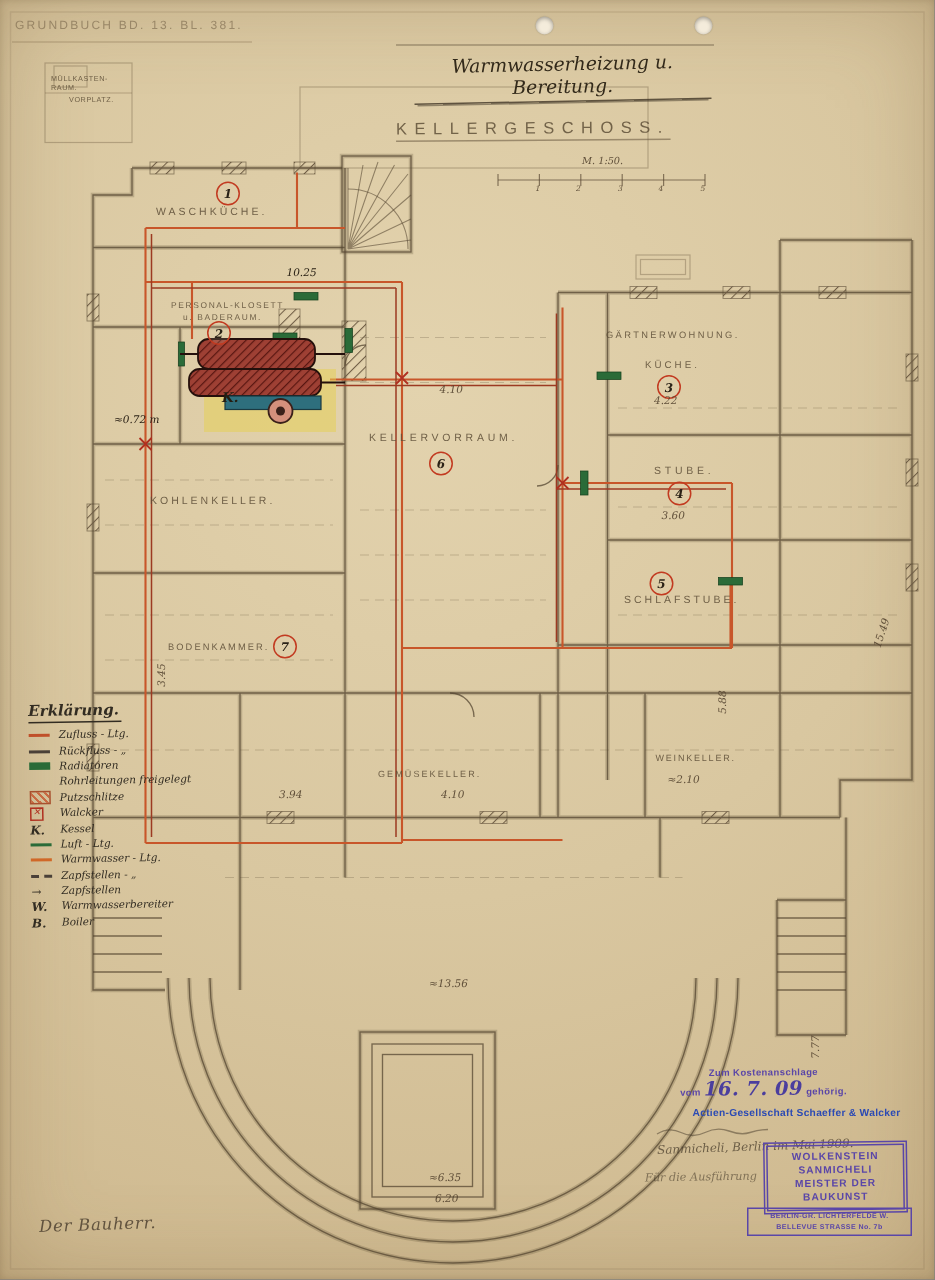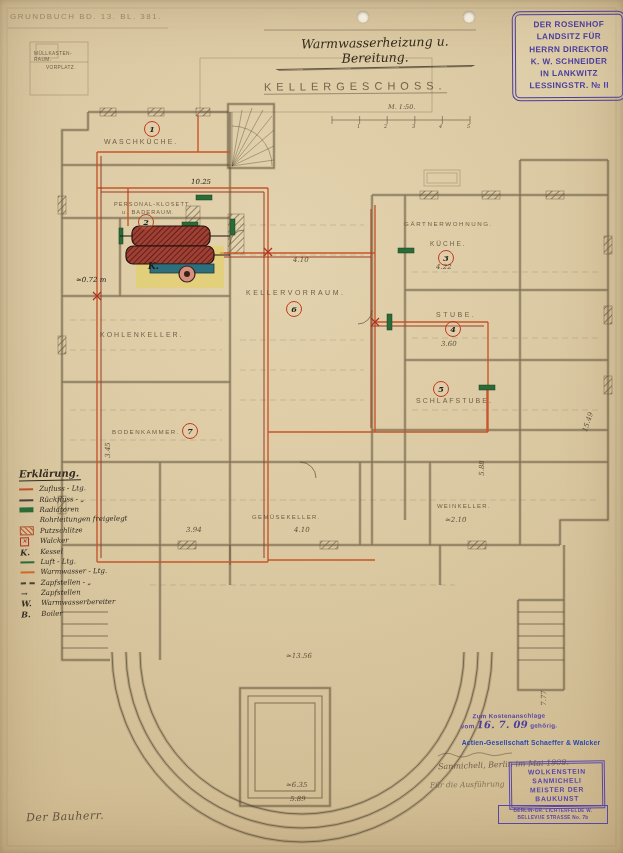--- a/index.html
+++ b/index.html
@@ -50,21 +50,21 @@
   .sw-hatch{width:12px;height:7px;border:1px solid #a8502e;
     background:repeating-linear-gradient(45deg,#c96a42 0 1.5px,transparent 1.5px 3.5px);}
   .sw-valve{width:7px;height:7px;border:1px solid #b03020;color:#b03020;font-size:6px;
     line-height:6px;text-align:center;}
   .sw-letter{font-family:"DejaVu Serif",serif;font-style:italic;font-weight:bold;font-size:8px;color:#322c22;}
   .sw-arrow{font-size:8px;color:#322c22;}
   
   #cost-stamp{left:452px;top:712px;width:114px;text-align:center;color:#5a46a8;font-size:6.3px;
     font-weight:bold;letter-spacing:.3px;transform:rotate(-.5deg);}
   #cost-stamp .date{font-family:"DejaVu Serif",serif;font-style:italic;font-weight:bold;
-    font-size:10px;color:#4b3e9e;}
+    font-size:13px;color:#4b3e9e;}
   #company-stamp{left:455px;top:739px;width:152px;text-align:center;color:#2b4ab4;
     font-weight:bold;font-size:6.8px;letter-spacing:.2px;}
   #architect-stamp{left:511px;top:763px;width:88px;border:1.5px solid #5a46a8;
     outline:1px solid #5a46a8;outline-offset:1.5px;padding:3px 1px;text-align:center;
     color:#5a46a8;font-weight:bold;font-size:6.8px;line-height:9px;letter-spacing:.7px;
     transform:rotate(-.8deg);}
   #address-stamp{left:498px;top:805px;width:106px;border:1px solid #5a46a8;padding:2px 1px;
     text-align:center;color:#5a46a8;font-weight:bold;font-size:4.7px;line-height:6.5px;
     letter-spacing:.3px;}
   .pencil-note{color:rgba(74,61,44,.75);}
@@ -224,28 +224,20 @@
 
   <div class="abs" id="plan-name">KELLERGESCHOSS.</div>
 
   <div class="abs dim" style="left:388px;top:103px;font-size:6.5px">M. 1:50.</div>
   <span class="abs dim" style="left:357px;top:123px;font-size:5px">1</span>
   <span class="abs dim" style="left:384px;top:123px;font-size:5px">2</span>
   <span class="abs dim" style="left:412px;top:123px;font-size:5px">3</span>
   <span class="abs dim" style="left:439px;top:123px;font-size:5px">4</span>
   <span class="abs dim" style="left:467px;top:123px;font-size:5px">5</span>
 
-  <div class="abs" id="owner-stamp">
-    <div>DER ROSENHOF</div>
-    <div>LANDSITZ FÜR</div>
-    <div>HERRN DIREKTOR</div>
-    <div>K. W. SCHNEIDER</div>
-    <div>IN LANKWITZ</div>
-    <div>LESSINGSTR. № II</div>
-  </div>
 
   <div class="abs pencil-caps" style="left:104px;top:138px">WASCHKÜCHE.</div>
   <div class="abs circle-num" style="left:144px;top:121px">1</div>
 
   <div class="abs pencil-caps" style="left:114px;top:201px;font-size:5.6px;letter-spacing:1.1px">PERSONAL-KLOSETT</div>
   <div class="abs pencil-caps" style="left:122px;top:209px;font-size:5.6px;letter-spacing:1.1px">u. BADERAUM.</div>
   <div class="abs circle-num" style="left:138px;top:214px">2</div>
 
   <div class="abs pencil-caps" style="left:404px;top:220px;font-size:6.2px;letter-spacing:1.6px">GÄRTNERWOHNUNG.</div>
   <div class="abs pencil-caps" style="left:430px;top:240px;font-size:6.5px">KÜCHE.</div>
@@ -275,21 +267,21 @@
   <span class="abs dim" style="left:436px;top:263px">4.22</span>
   <span class="abs dim" style="left:441px;top:340px">3.60</span>
   <span class="abs dim" style="left:100px;top:446px;transform:rotate(-90deg)">3.45</span>
   <span class="abs dim" style="left:186px;top:526px">3.94</span>
   <span class="abs dim" style="left:294px;top:526px">4.10</span>
   <span class="abs dim" style="left:445px;top:516px">≈2.10</span>
   <span class="abs dim" style="left:474px;top:464px;transform:rotate(-90deg)">5.88</span>
   <span class="abs dim" style="left:76px;top:276px;color:#2a2015">≈0.72 m</span>
   <span class="abs dim" style="left:286px;top:652px">≈13.56</span>
   <span class="abs dim" style="left:286px;top:781px">≈6.35</span>
-  <span class="abs dim" style="left:290px;top:795px">5.89</span>
+  <span class="abs dim" style="left:290px;top:795px">6.20</span>
   <span class="abs dim" style="left:578px;top:418px;transform:rotate(-72deg)">15.49</span>
   <span class="abs dim" style="left:536px;top:694px;transform:rotate(-90deg)">7.77</span>
   <span class="abs dim" style="left:191px;top:178px;color:#241c10">10.25</span>
 
   <div class="abs script" id="legend">
     <div class="lg-title script">Erklärung.</div>
     <div class="lg-row">
       <span class="lg-sym">
           <span class="sw-line sw-red"></span>
         </span>

